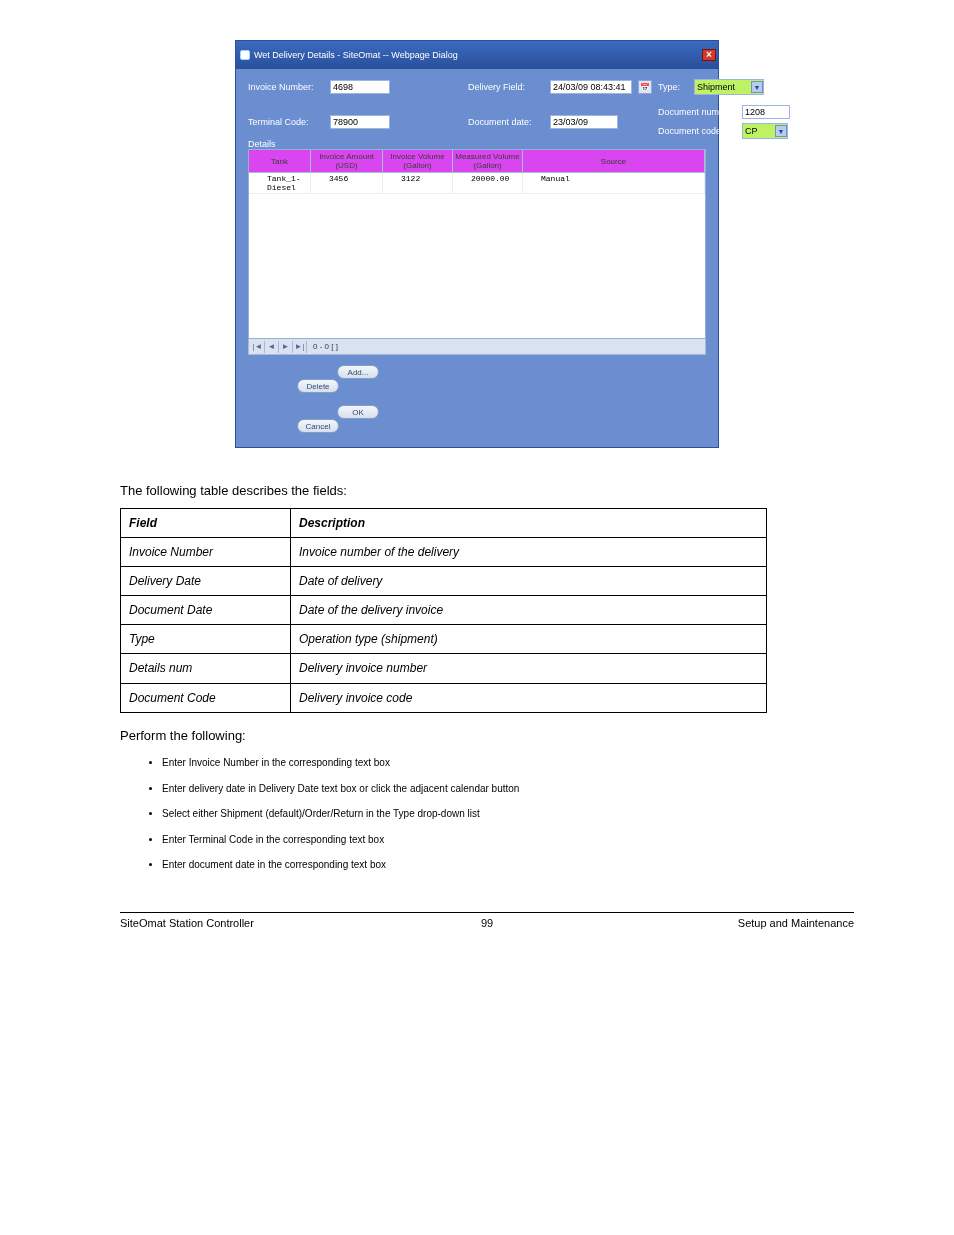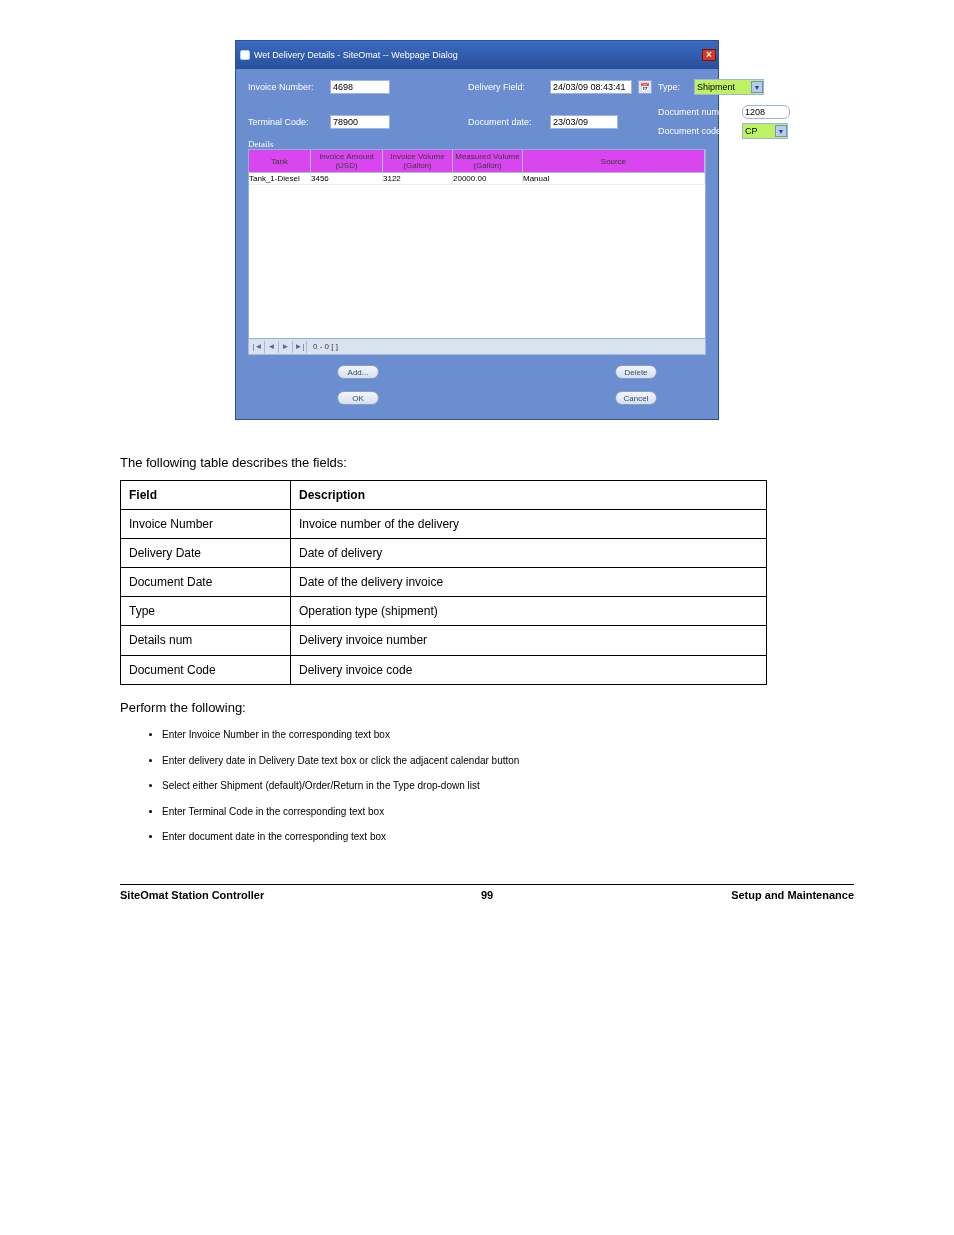--- a/index.html
+++ b/index.html
@@ -66,21 +66,21 @@
     height: 14px;
     border: 1px solid #9cb4df;
     padding: 0 2px;
     font-size: 9px;
     color: #000;
     background: #fff;
   }
   .finput.w60 { width: 60px; }
   .finput.w68 { width: 68px; }
   .finput.w82 { width: 82px; }
-  .finput.w48 { width: 48px; border-radius: 6px; }
+  .finput.w48 { width: 48px; }
   .fselect {
     height: 16px;
     border: 1px solid #9cb4df;
     background: #bef264;
     font-size: 9px;
     color: #000;
     padding: 0 0 0 2px;
     display: inline-flex;
     align-items: center;
     gap: 14px;
@@ -96,21 +96,20 @@
     width: 14px; height: 14px;
     background: #dce6f6;
     border: 1px solid #8aa7d8;
     display:inline-flex; align-items:center; justify-content:center;
     font-size:8px; color:#2a4f9b;
   }
 
   .details-bar {
     padding: 0 12px;
     margin-top: -4px;
-    font-family: Liberation Serif, serif;
   }
   .details-bar .lbl { color:#fff; }
 
   .grid-wrap { padding: 0 12px; }
   .grid {
     width: 100%;
     height: 190px;
     background: #fff;
     border: 1px solid #96aed8;
     display: flex;
@@ -134,21 +133,21 @@
   .gc2 { width: 72px; }
   .gc3 { width: 70px; }
   .gc4 { width: 70px; }
   .gc5 { flex: 1; }
   .grow1 {
     display:flex;
     font-size: 8px;
     color:#000;
     border-bottom: 1px solid #e8edf6;
   }
-  .grow1 > div { padding: 1px 0; border-right: 1px solid #e8edf6; }
+  .grow1 > div { padding: 1px 18px; border-right: 1px solid #e8edf6; font-family: Liberation Mono, monospace; }
   .grid .blank { flex:1; }
 
   .pager {
     height: 16px;
     background: #d9e2f1;
     border: 1px solid #aab9d4;
     border-top: none;
     display:flex; align-items:center;
     gap: 0;
     color:#3a3a3a;
@@ -158,22 +157,23 @@
   .pager .pbtn {
     width: 14px; height: 12px;
     border-right: 1px solid #aab9d4;
     display:inline-flex; align-items:center; justify-content:center;
     font-size: 8px;
     color:#5a6b8a;
   }
   .pager .ptext { padding: 0 6px; }
 
   .btnrow {
-    display:flex; align-items:flex-end;
+    display:flex; align-items:flex-start;
     padding: 6px 12px;
+    flex-direction: column;
   }
   .spacer { flex:1; }
   .pillbtn {
     min-width: 42px;
     height: 14px;
     border: 1px solid #879fbf;
     border-radius: 7px;
     background: linear-gradient(#f3f6fb,#d7e0ee);
     color:#324a74;
     font-size: 8px;
@@ -186,20 +186,21 @@
   .btnrow .right { width: 140px; display:flex; justify-content:center; }
 
   
   .body-text { padding: 28px 100px 0 120px; font-size: 13px; line-height: 1.35; }
   .body-text p { margin: 6px 0; }
 
   table.desc {
     border-collapse: collapse;
     width: 647px;
     margin: 8px 18px 14px 0;
+    font-style: italic;
   }
   table.desc th, table.desc td {
     border: 1px solid #000;
     padding: 6px 8px;
     font-size: 12px;
     vertical-align: top;
     text-align: left;
   }
   table.desc th { font-weight: bold; background:#fff; }
   .col-field { width: 170px; }
@@ -207,21 +208,20 @@
   .para { margin: 14px 0 8px 0; }
   ul.bullets { margin: 4px 0 16px 42px; padding:0; }
   ul.bullets li { margin: 12px 0; font-size: 10px; }
 
   .footer {
     border-top: 1px solid #000;
     margin: 40px 100px 12px 120px;
     display:flex;
     font-size: 11px;
     padding-top: 4px;
-    font-weight: bold;
   }
   .footer .l { flex:1; }
   .footer .c { flex:1; text-align:center; }
   .footer .r { flex:1; text-align:right; }
 </style>
 </head>
 <body>
 
 <div class="page">
 

